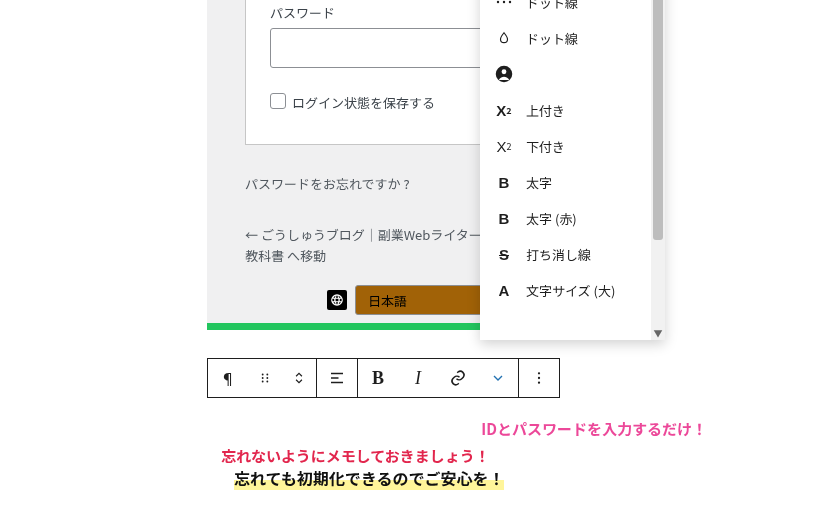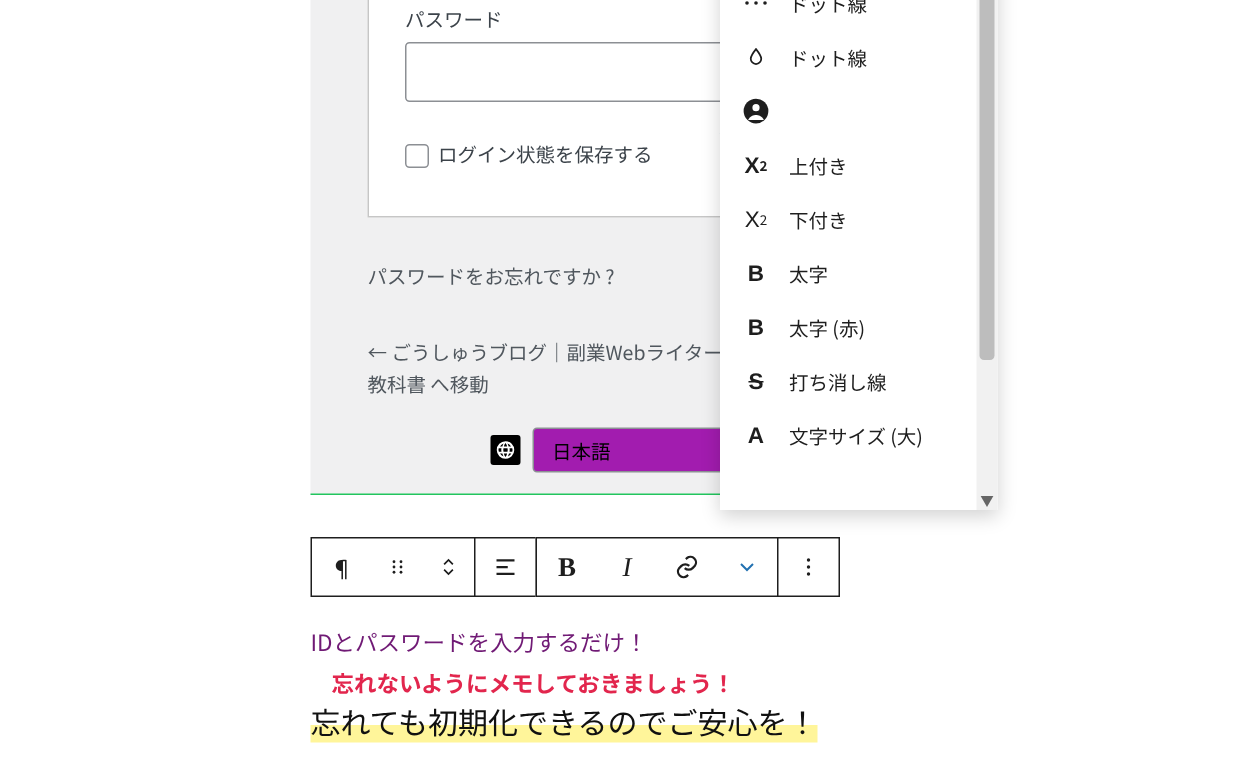--- a/index.html
+++ b/index.html
@@ -6,21 +6,21 @@
   body { background: #fff; width: 828px; height: 513px; overflow: hidden; position: relative; }
 
   
   .panel-area {
     position: absolute;
     left: 207px;
     top: 0;
     width: 405px;
     height: 330px;
     background: #f0f0f1;
-    border-bottom: 1px solid #22c55e;
+    border-bottom: 7px solid #22c55e;
   }
   .login-box {
     position: absolute;
     left: 38px;
     top: -40px;           
     width: 330px;
     background: #fff;
     border: 1px solid #c6c6c6;
     padding: 24px 24px 26px 24px;
   }
@@ -33,21 +33,21 @@
     margin-top: 6px;
     font-size: 18px;
     padding: 4px 8px;
   }
   .remember-row {
     display: flex;
     justify-content: space-between;
     align-items: center;
     margin-top: 18px;
   }
-  .remember-row label { display: flex; align-items: flex-end; gap: 6px; font-size: 13px; color: #3c434a; }
+  .remember-row label { display: flex; align-items: flex-start; gap: 6px; font-size: 13px; color: #3c434a; }
   .remember-row input[type=checkbox]{
     width: 16px; height: 16px; border: 1px solid #8c8f94; border-radius: 3px;
     appearance: none; -webkit-appearance: none;
   }
   .login-submit {
     background: #2271b1; color:#fff; border:none; border-radius:3px;
     width: 70px; height: 32px;
   }
 
   .under-links {
@@ -69,21 +69,21 @@
     align-items: center;
     gap: 8px;
   }
   .lang-icon {
     width: 20px; height: 20px; background: #000; color:#fff;
     display:flex; align-items:center; justify-content:center;
     font-size:11px; font-weight:bold; border-radius:2px;
   }
   .lang-select {
     height: 30px; border:1px solid #8c8f94; border-radius:3px;
-    padding: 0 22px 0 8px; font-size:13px; background:#a21caf;
+    padding: 0 22px 0 8px; font-size:13px; background:#a16207;
     min-width: 150px;
   }
 
   
   .dropdown {
     position: absolute;
     left: 480px;
     top: -20px;
     width: 185px;
     height: 360px;
@@ -146,26 +146,27 @@
   .tb-i { font-style:italic; font-family:"Times New Roman",serif; font-size:18px; }
   .chev-blue { color:#2271b1; }
 
   
   .body-text {
     position: absolute;
     left: 207px;
     top: 418px;
     width: 500px;
   }
-  .body-text .l1 { font-size: 15px; font-weight: 400; color:#701a75; }
+  .body-text .l1 { font-size: 15px; font-weight: 700; color:#ec4899;text-align:right; }
   .body-text .l2 { font-size: 15px; font-weight: 700; color: #e2264d; margin-top: 6px; margin-left: 14px; }
   .body-text .l3 {
-    font-size: 20px; font-weight: 400; color:#111; margin-top: 6px;
+    font-size: 16px; font-weight: 700; color:#111; margin-top: 6px;
     background: linear-gradient( to top, #fff59a 0%, #fff59a 40%, transparent 40%);
     display:inline;
+    margin-left:27px;
   }
 </style>
 </head>
 <body>
 
 <div class="panel-area">
   <div class="login-box">
     <div class="login-label">パスワード</div>
     <input class="password-field" type="password" value="" style="">
     <div class="remember-row">

